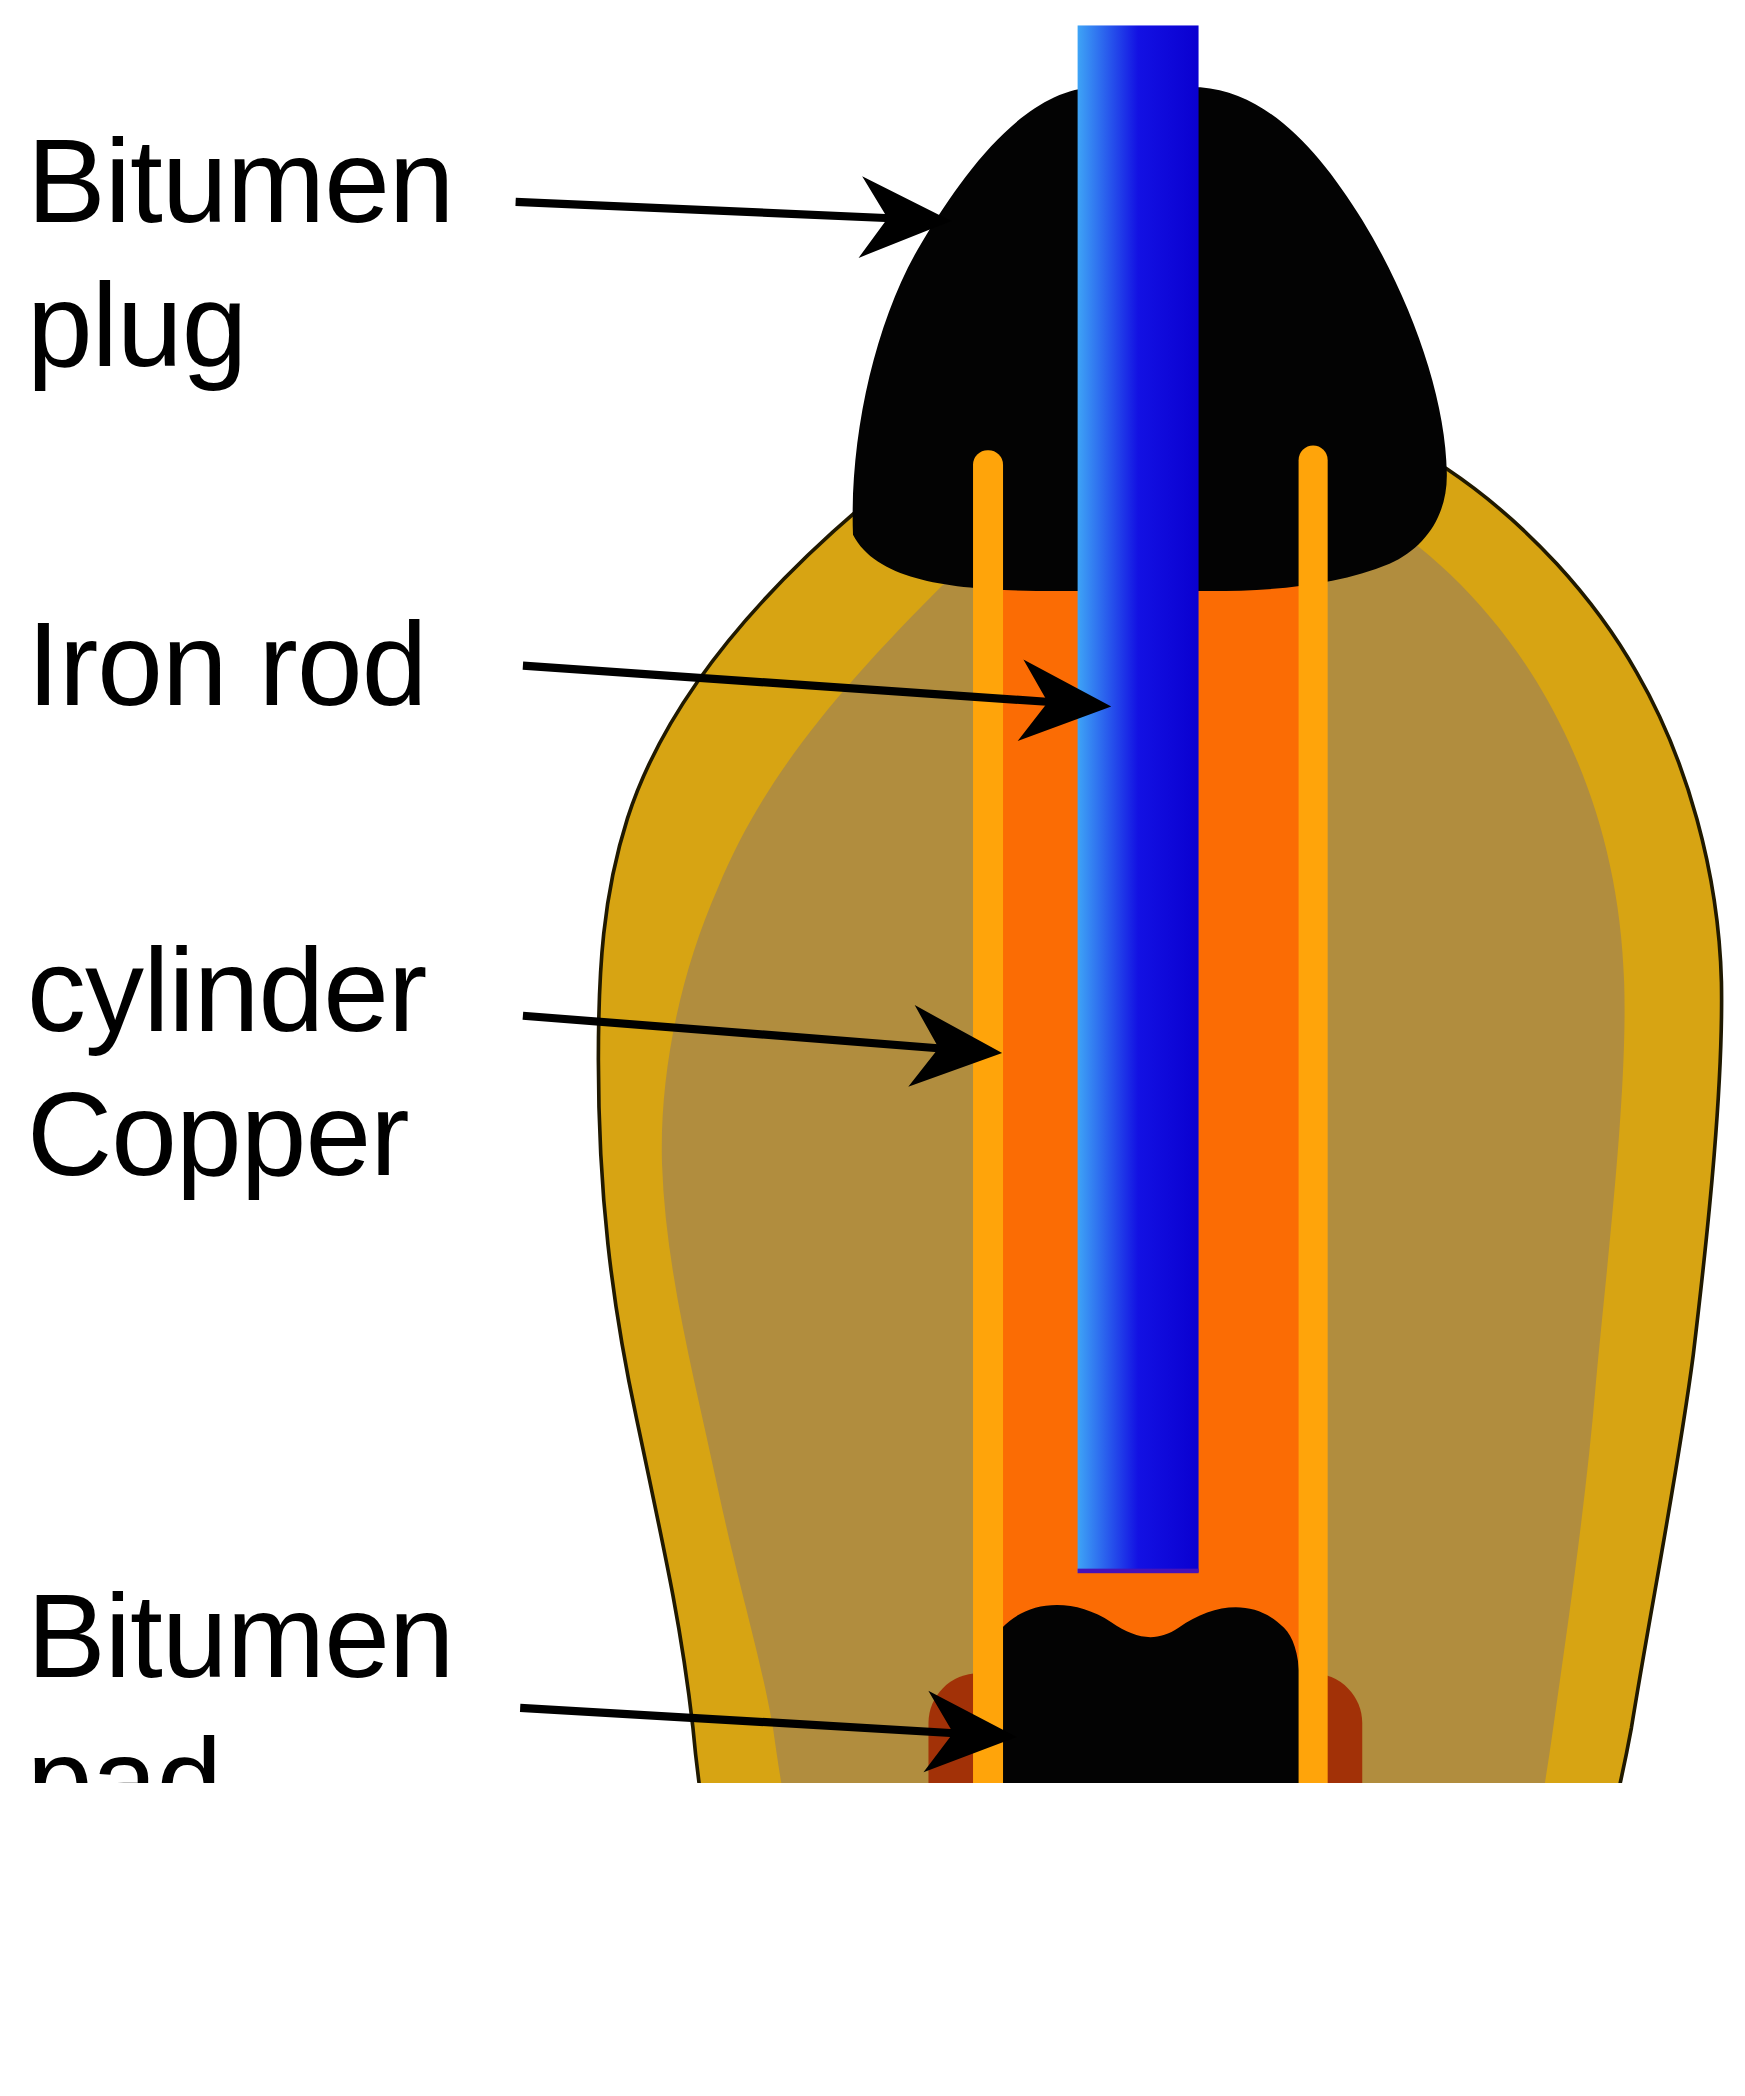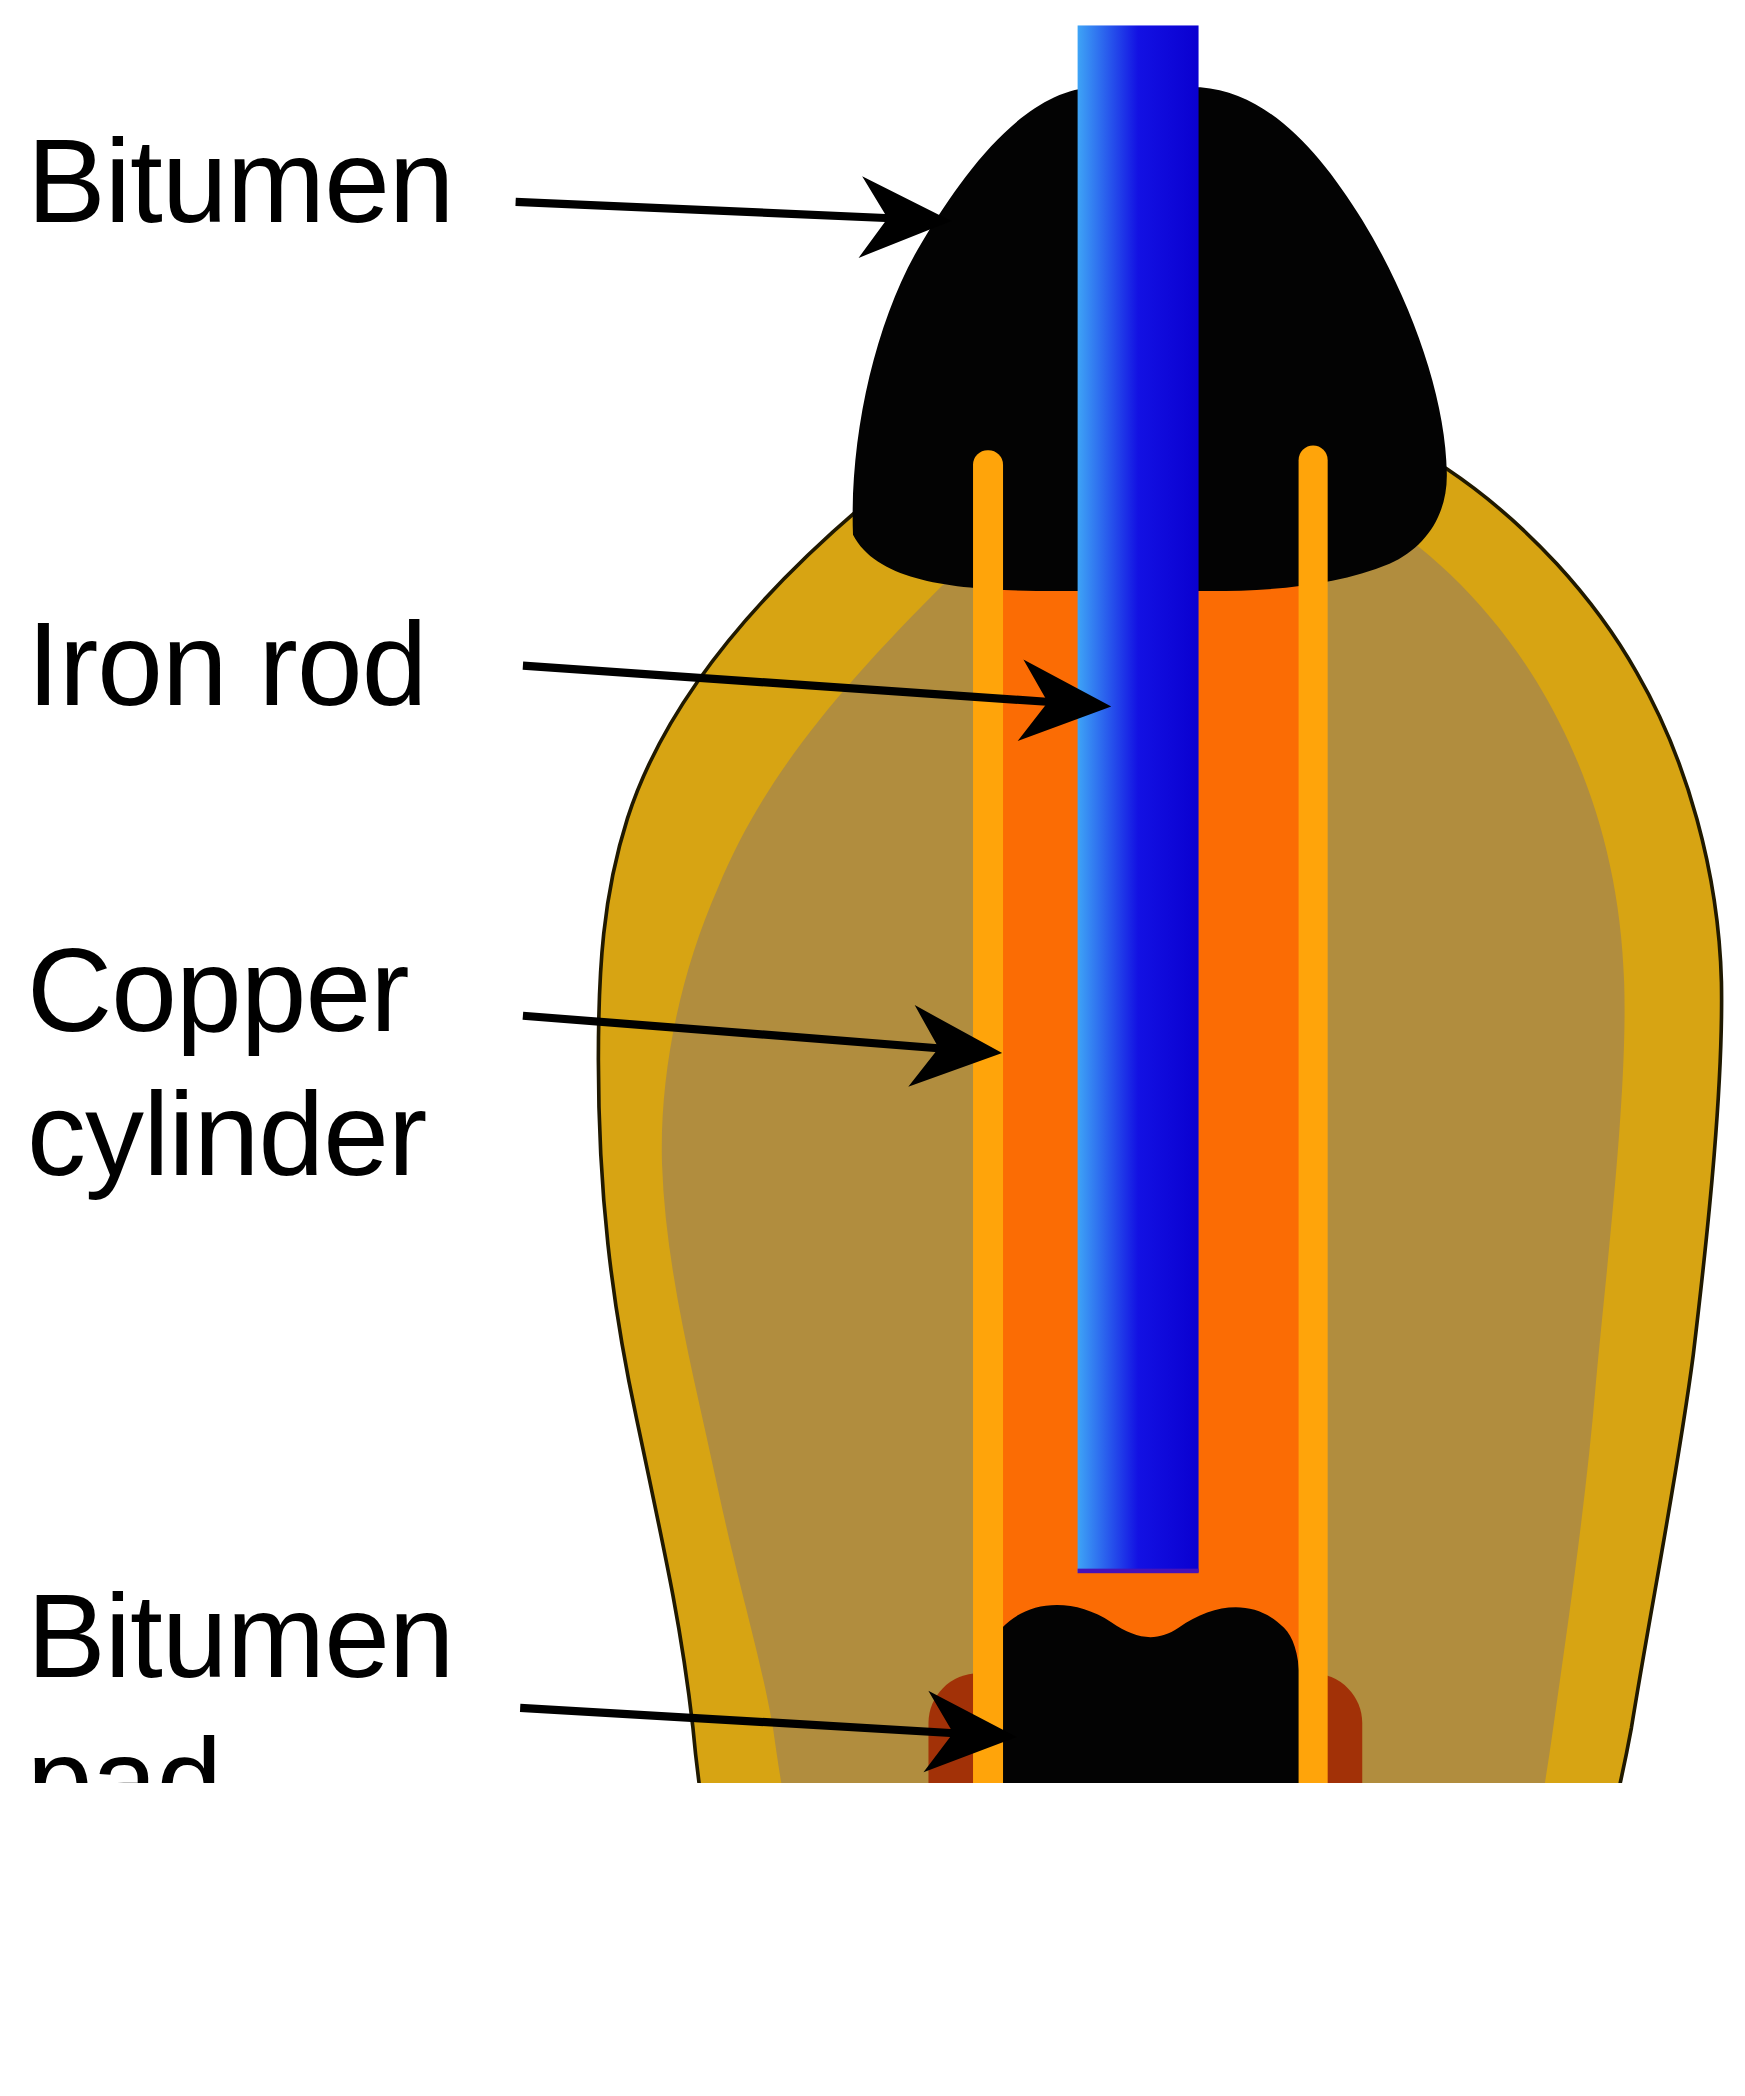--- a/index.html
+++ b/index.html
@@ -123,29 +123,30 @@
     </g>
 
     <g fill="#000000" stroke="#000000">
       <line x1="572" y1="1878" x2="1050" y2="1906" stroke-width="9"></line>
       <path transform="translate(1118,1910) rotate(3.4)" stroke="none" d="M 0,0 L -100,-45 L -70,0 L -100,45 Z"></path>
     </g>
   </svg>
 
   <div class="label label-bitumen-plug">
     <span>Bitumen</span>
+    <span>plug</span>
   </div>
 
   <div class="label label-iron-rod">
     <span>Iron rod</span>
   </div>
 
   <div class="label label-copper-cylinder">
+    <span>cylinder</span>
     <span>Copper</span>
-    <span>cylinder</span>
   </div>
 
   <div class="label label-bitumen-pad">
     <span>Bitumen</span>
     <span>pad</span>
   </div>
 
 </div>
 
 

